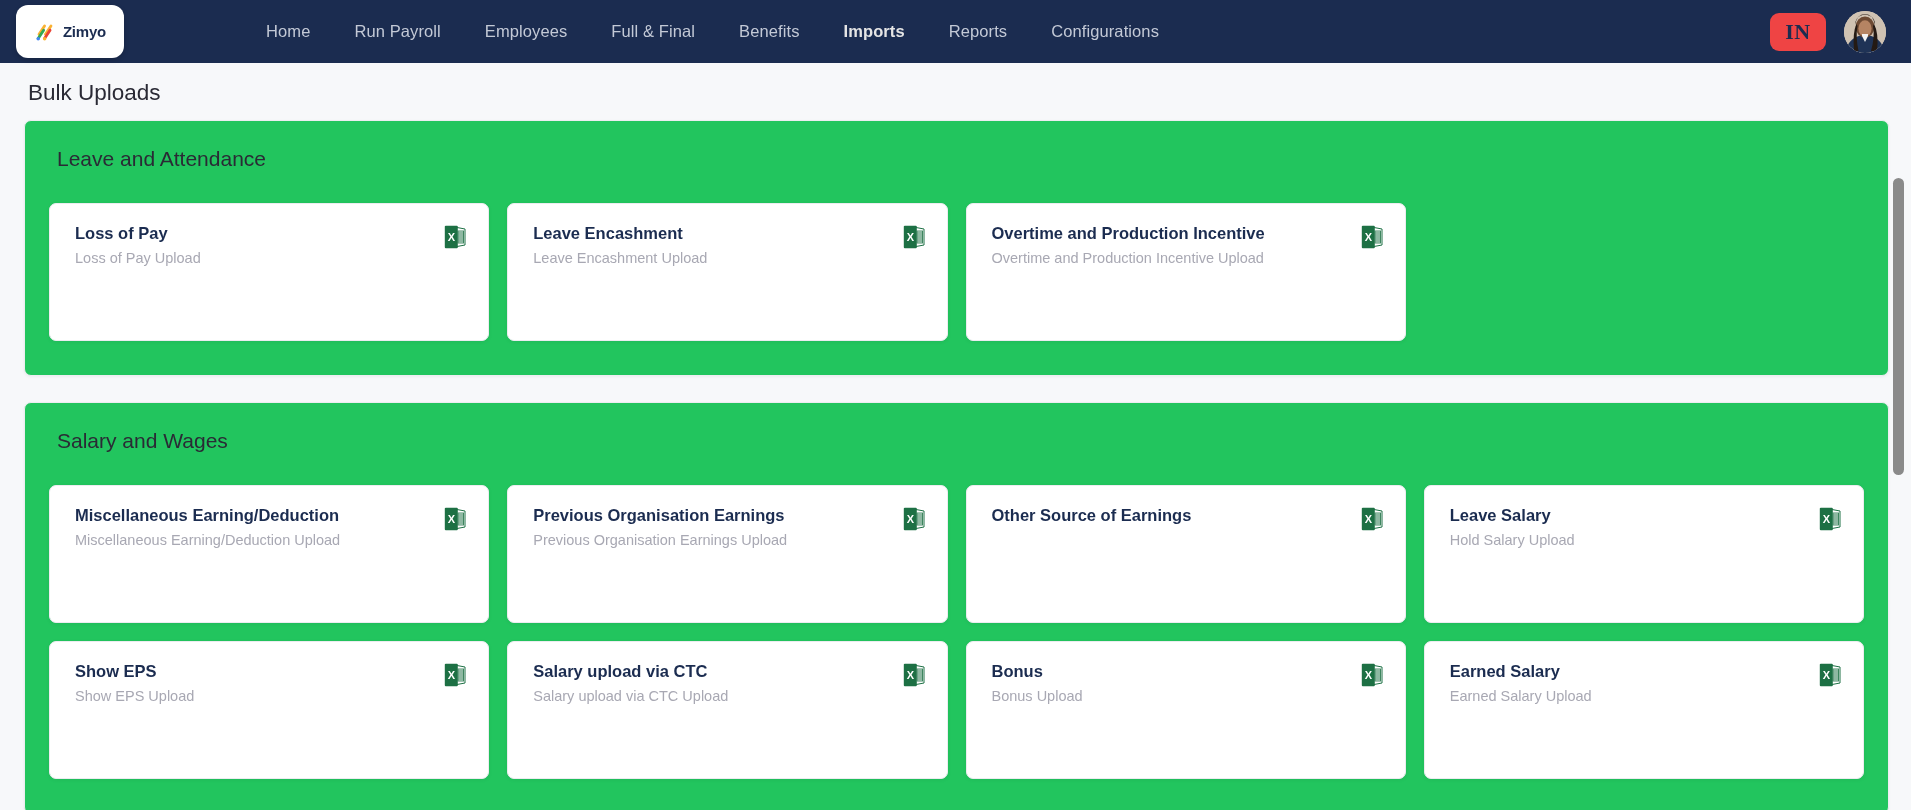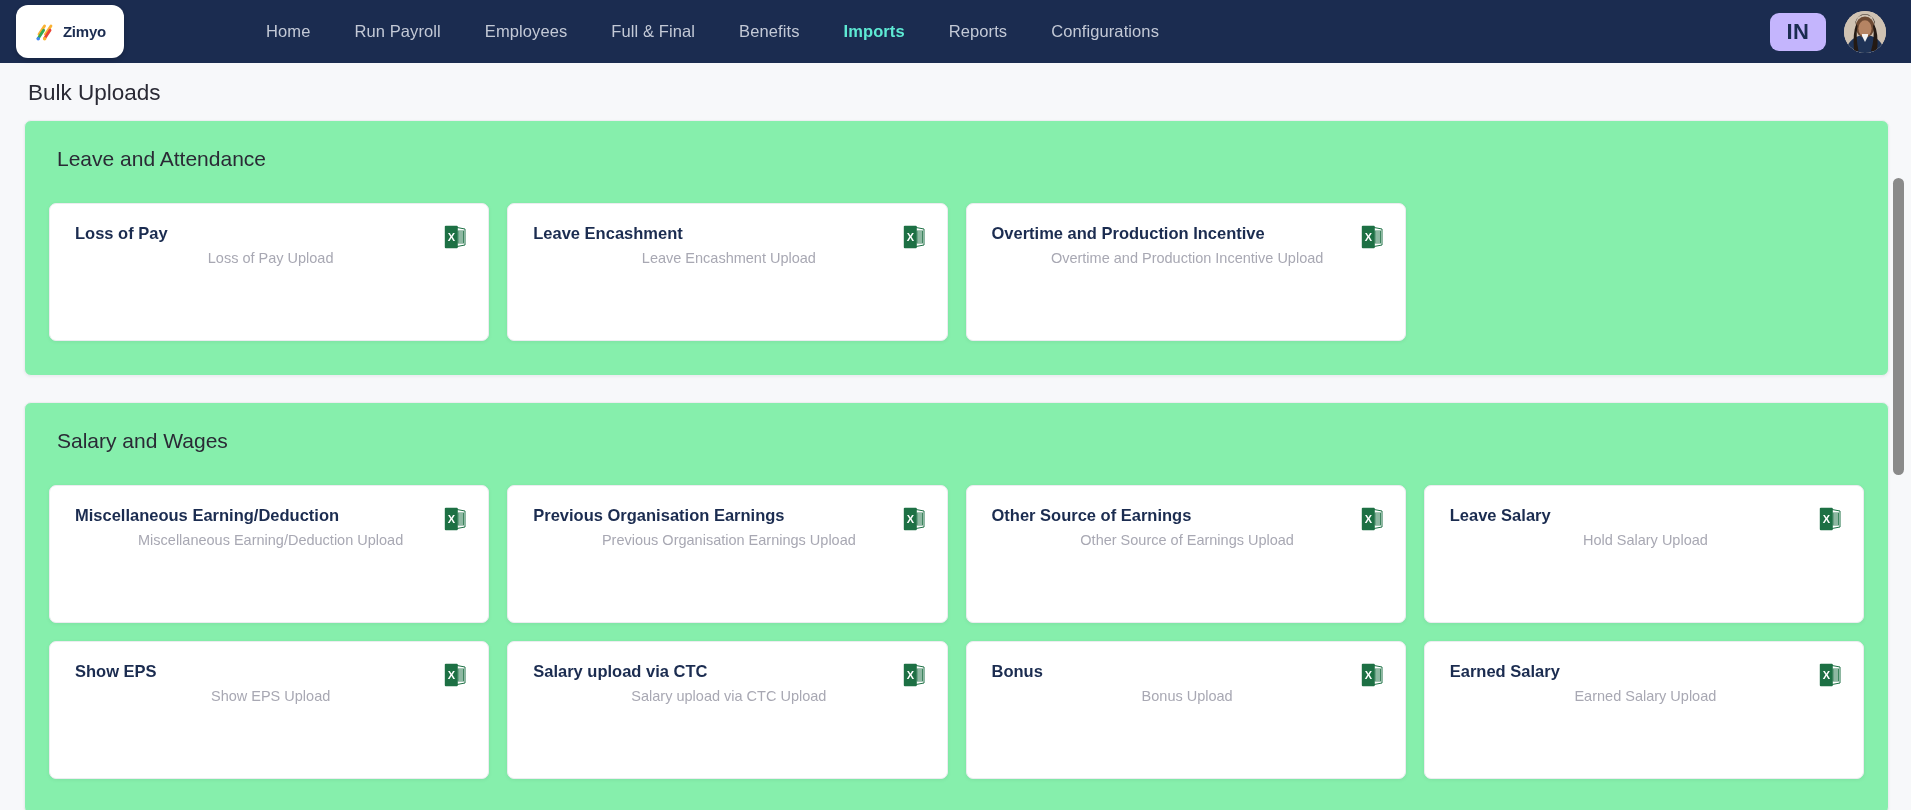--- a/index.html
+++ b/index.html
@@ -50,42 +50,43 @@
     margin-left: 120px;
   }
   .nav-item {
     color: #c3c9d6;
     font-size: 16.5px;
     padding: 6px 22px;
     cursor: pointer;
     white-space: nowrap;
     letter-spacing: 0.1px;
   }
-  .nav-item.active { color: #5eead4; font-weight: bold; }
+  .nav-item.active { color: #e5e5e5; font-weight: bold; }
 
   .topbar-right {
     display: flex;
     align-items: center;
     gap: 18px;
     flex: 0 0 auto;
     margin-right: 8px;
   }
   .country-badge {
     width: 56px;
     height: 38px;
-    background: #c4b5fd;
+    background: #ef4444;
     border-radius: 9px;
     display: flex;
     align-items: center;
     justify-content: center;
     font-size: 22px;
     font-weight: bold;
     color: #1b2c50;
     letter-spacing: 0.5px;
     cursor: pointer;
+    font-family: Liberation Serif, serif;
   }
   .avatar {
     width: 42px;
     height: 42px;
     border-radius: 50%;
     overflow: hidden;
     cursor: pointer;
     background: #d9cdbe;
     flex: 0 0 auto;
   }
@@ -99,40 +100,39 @@
   }
 
   .page-title {
     font-size: 22.5px;
     color: #2a2a35;
     padding: 17px 0 14px 4px;
     font-weight: normal;
   }
 
   .section {
-    background: #86efac;
+    background: #22c55e;
     border: 1px solid #ededf1;
     border-radius: 7px;
     box-shadow: 0 1px 3px rgba(20,20,40,0.05);
     padding: 22px 18px 24px 18px;
     margin-bottom: 26px;
   }
   .section-title {
     font-size: 21px;
     color: #2a2a35;
     font-weight: normal;
     margin: 4px 0 22px 14px;
   }
 
   .card-grid {
     display: grid;
     grid-template-columns: repeat(4, 1fr);
     gap: 18px;
     padding: 10px 6px;
-    text-align: center;
   }
 
   .card {
     background: #ffffff;
     border: 1px solid #ececf0;
     border-radius: 7px;
     box-shadow: 0 1px 4px rgba(20,20,40,0.06);
     padding: 20px 22px 30px 25px;
     min-height: 138px;
     cursor: pointer;
@@ -370,21 +370,20 @@
                 <rect x="14.3" y="10.5" width="5" height="1"></rect>
                   <rect x="14.3" y="12.5" width="5" height="1"></rect>
                 <rect x="14.3" y="14.5" width="5" height="1"></rect>
                   <rect x="14.3" y="16.5" width="5" height="1"></rect>
               </g>
               <rect x="0.8" y="0.8" width="13" height="22.4" rx="1" fill="#1d7044"></rect>
               <text x="7.3" y="16" font-family="'Liberation Sans', sans-serif" font-size="11" font-weight="bold" fill="#ffffff" text-anchor="middle">X</text>
             </svg>
           </span>
         </div>
-        <div class="card-sub">Other Source of Earnings Upload</div>
       </div>
 
       <div class="card">
         <div class="card-head">
           <span class="card-title">Leave Salary</span>
           <span class="xls-icon">
             <svg viewBox="0 0 22 24" width="22" height="24">
               <path d="M12.5 2.4 L21 4 V20 L12.5 21.6 Z" fill="#ffffff" stroke="#1d7044" stroke-width="1"></path>
               <rect x="13.6" y="5.6" width="6.4" height="12.8" fill="#1d7044"></rect>
               <g fill="#ffffff">

